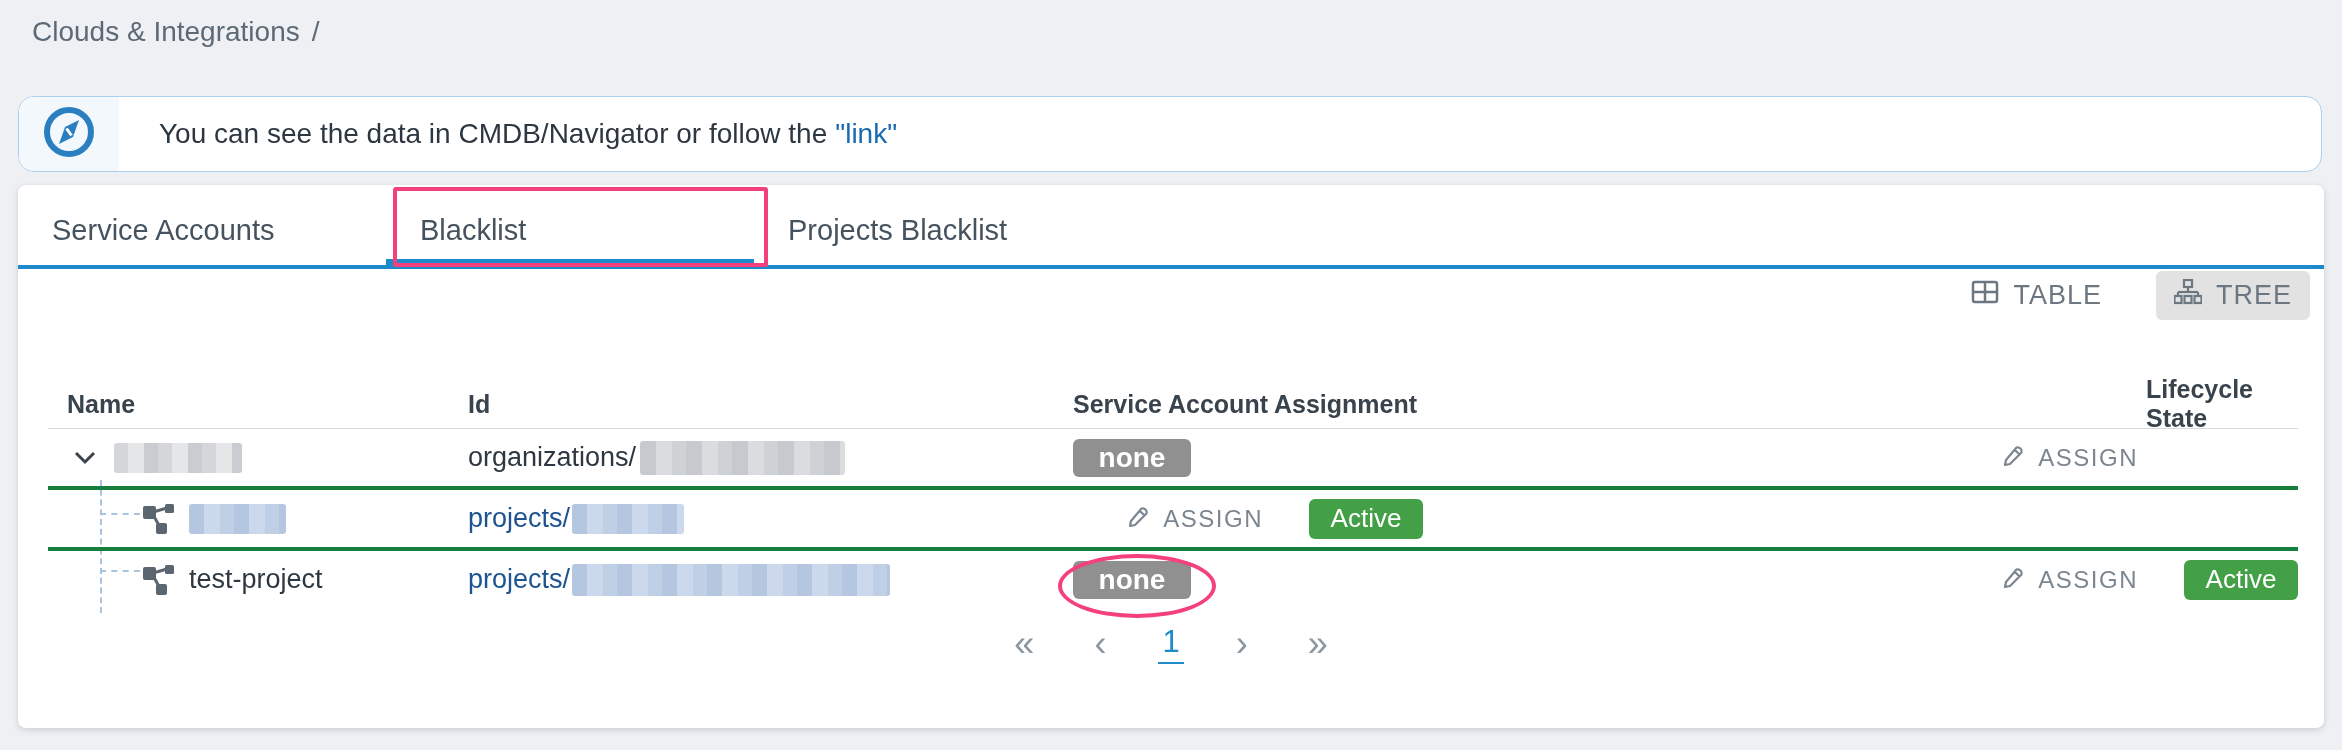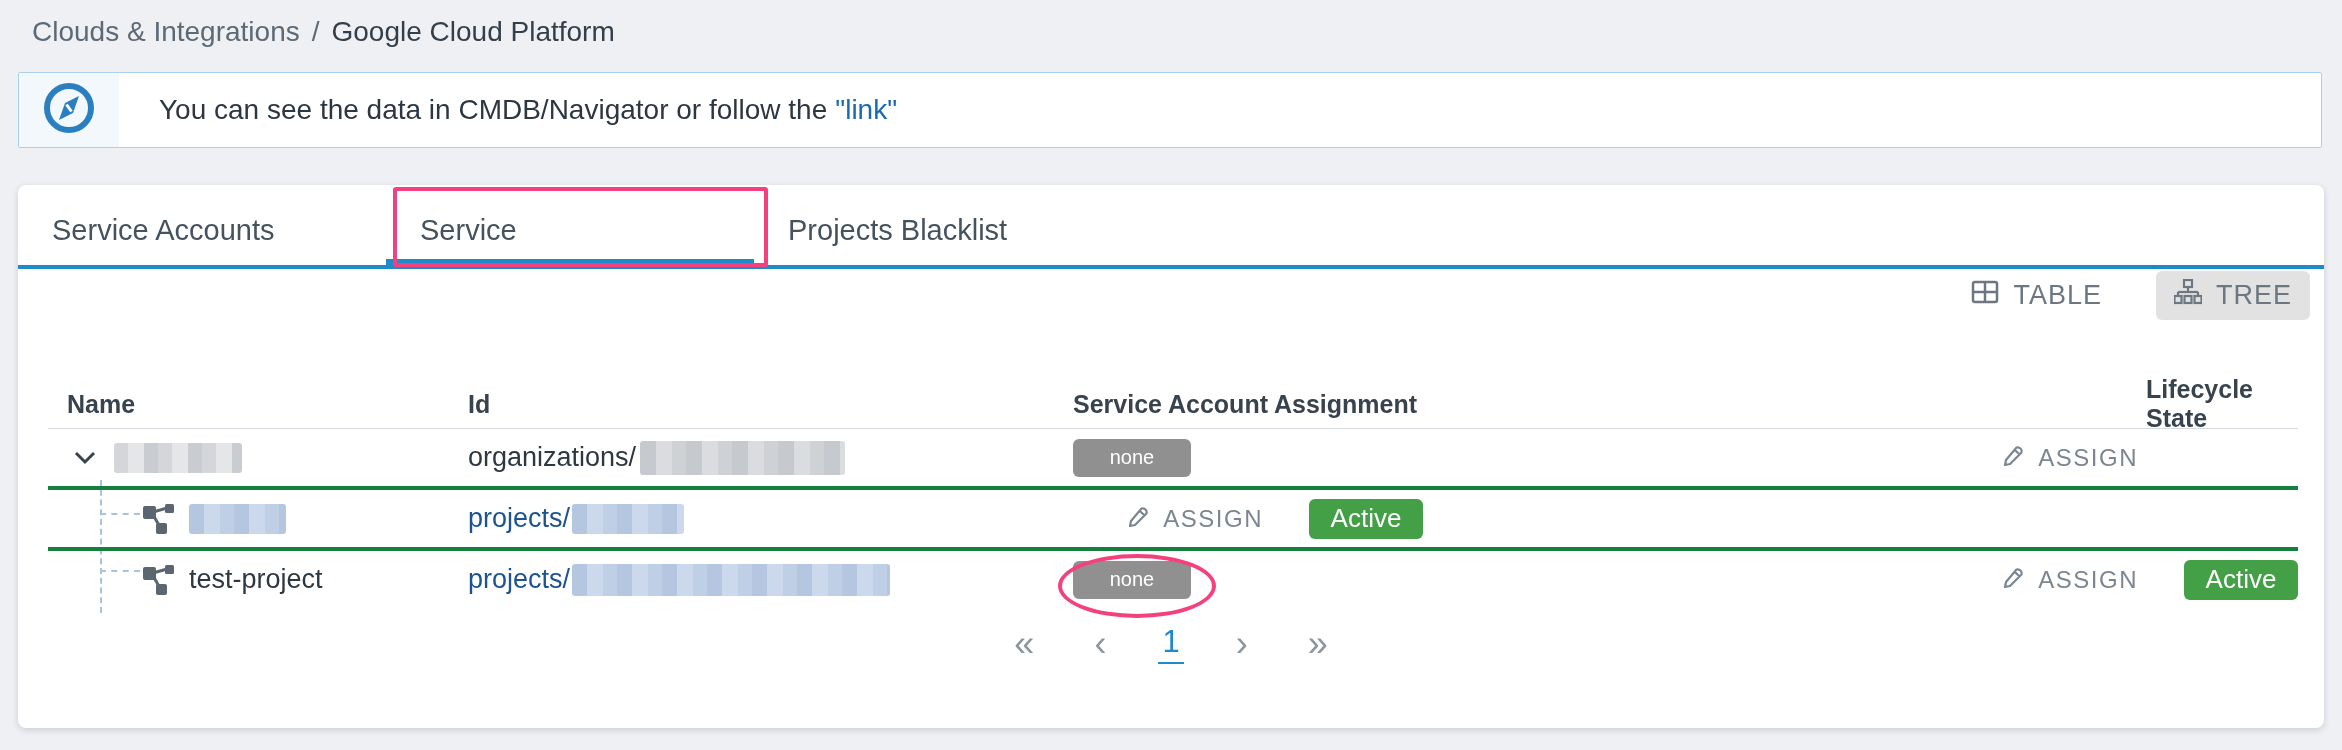--- a/index.html
+++ b/index.html
@@ -8,22 +8,22 @@
     font-family:"Liberation Sans","DejaVu Sans",sans-serif;
     background:#eef0f4;color:#37424c;
   }
   
   .breadcrumb{position:absolute;left:32px;top:16px;font-size:28px;display:flex;gap:12px;align-items:baseline;}
   .crumb-section{color:#5d6a76;}
   .crumb-sep{color:#5d6a76;}
   .crumb-page{color:#343f49;}
   
   .banner{
-    position:absolute;left:18px;top:72px;width:2304px;height:76px;
-    background:#ffffff;border:1px solid #abd0ee;border-radius:2px;
+    position:absolute;left:18px;top:96px;width:2304px;height:76px;
+    background:#ffffff;border:1px solid #abd0ee;border-radius:16px;
     display:flex;align-items:stretch;box-sizing:border-box;overflow:hidden;
   }
   .banner-iconcell{width:100px;background:#f3f8fc;display:flex;align-items:center;justify-content:center;flex:0 0 auto;}
   .banner-text{display:flex;align-items:center;padding-left:40px;font-size:28px;color:#2d3741;gap:0px;}
   .banner-link{color:#1a6ab2;margin-left:8px;cursor:pointer;}
   
   .card{
     position:absolute;left:18px;top:185px;width:2306px;height:543px;
     background:#ffffff;border-radius:8px;box-shadow:0 2px 6px rgba(40,50,60,.18);
   }
@@ -47,21 +47,21 @@
          font-size:25px;font-weight:bold;color:#39434d;}
   .trow{display:flex;height:57px;align-items:center;font-size:27px;color:#2e3842;position:relative;}
   .trow.bordered{border-bottom:4px solid #15803d;}
   .col-name{width:420px;flex:0 0 auto;display:flex;align-items:center;box-sizing:border-box;padding-left:19px;}
   .col-id{width:605px;flex:0 0 auto;display:flex;align-items:center;box-sizing:border-box;}
   .col-sa{width:875px;flex:0 0 auto;display:flex;align-items:center;box-sizing:border-box;gap:36px;}
   .col-assign{width:190px;flex:0 0 auto;display:flex;justify-content:flex-end;box-sizing:border-box;}
   .col-life{width:160px;flex:0 0 auto;display:flex;align-items:center;justify-content:flex-end;box-sizing:border-box;padding-right:8px;margin-left:8px;}
   
   .badge{border-radius:6px;color:#ffffff;display:inline-flex;align-items:center;justify-content:center;}
-  .badge-assignment{min-width:118px;height:38px;font-size:20px;padding:0 20px;box-sizing:border-box;}
+  .badge-assignment{min-width:118px;height:38px;font-size:28px;padding:0 20px;box-sizing:border-box;font-weight:bold;}
   .badge-gray{background:#909090;}
   .badge-green{background:#43a047;}
   .badge-life{min-width:114px;height:40px;font-size:26px;background:#43a047;padding:0 16px;box-sizing:border-box;}
   
   .assign-link{display:flex;align-items:center;gap:12px;color:#7b8691;font-size:24px;letter-spacing:1.5px;cursor:pointer;}
   
   .blur{border-radius:3px;}
   .blur-gray{background:repeating-linear-gradient(90deg,#c6c9cd 0 16px,#dadcdf 16px 32px,#cfd2d5 32px 46px);}
   .blur-gray-light{background:repeating-linear-gradient(90deg,#d4d6d9 0 14px,#e4e6e8 14px 30px,#c9ccd0 30px 44px);}
   .blur-blue{background:repeating-linear-gradient(90deg,#b4c6e0 0 15px,#ccd9ec 15px 31px,#bfcfe6 31px 45px);}
@@ -85,21 +85,20 @@
   .sa-detail-text{color:#2d3741;}
 </style>
 </head>
 <body>
 
 <div id="screen">
 
   <div class="breadcrumb">
     <span class="crumb-section">Clouds &amp; Integrations</span>
     <span class="crumb-sep">/</span>
-    <span class="crumb-page">Google Cloud Platform</span>
   </div>
 
   <div class="banner">
     <div class="banner-iconcell">
       <span>
         <svg width="56" height="56" viewBox="0 0 56 56">
           <circle cx="28" cy="28" r="22" fill="none" stroke="#2a7fc0" stroke-width="6"></circle>
           <path d="M38 16 L24 23 L18 40 L32 33 Z" fill="#2a7fc0"></path>
           <path d="M25.5 24.5 L30.5 31.5" stroke="#ffffff" stroke-width="3"></path>
         </svg>
@@ -111,21 +110,21 @@
     </div>
   </div>
 
   <div class="card">
 
     <div class="tabs">
       <div class="tab">
         <span>Service Accounts</span>
       </div>
       <div class="tab active">
-        <span>Service</span>
+        <span>Blacklist</span>
       </div>
       <div class="tab">
         <span>Projects Blacklist</span>
       </div>
     </div>
     <div class="tab-highlight"></div>
 
     <div class="view-toggle">
       <div class="toggle-btn">
         <span>

